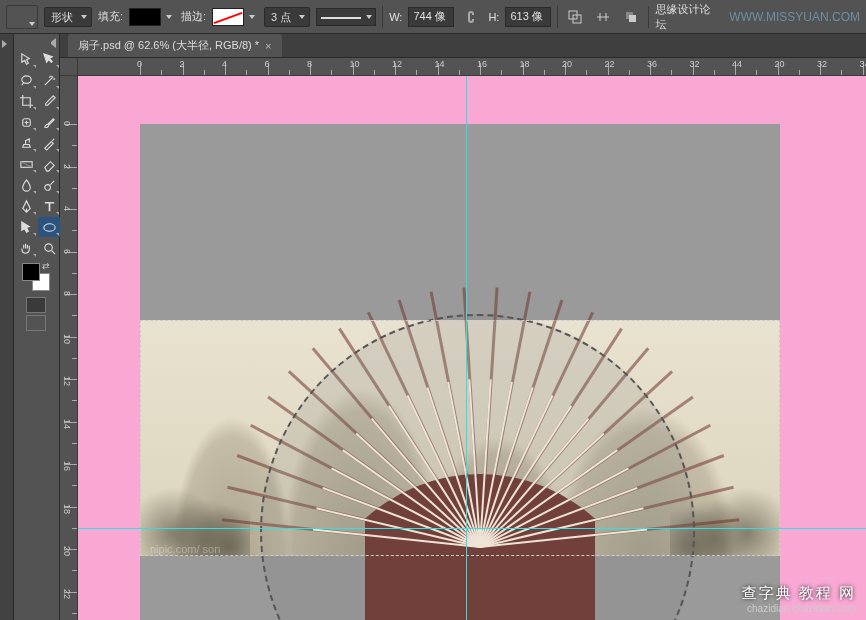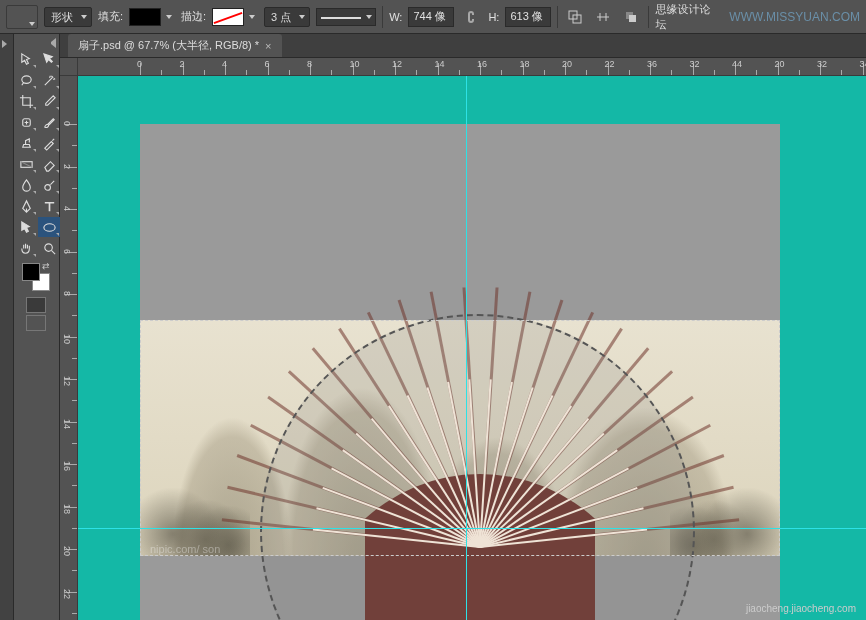--- a/index.html
+++ b/index.html
@@ -52,21 +52,21 @@
 .ruler-h{position:absolute;top:24px;left:18px;right:0;height:18px;background:#535353;border-bottom:1px solid #3a3a3a;overflow:hidden}
 .ruler-v{position:absolute;top:42px;left:0;width:18px;bottom:0;background:#535353;border-right:1px solid #3a3a3a;overflow:hidden}
 .ruler-corner{position:absolute;top:24px;left:0;width:18px;height:18px;background:#535353;border-right:1px solid #3a3a3a;border-bottom:1px solid #3a3a3a}
 .tick-h{position:absolute;bottom:0;width:1px;height:5px;background:#aaa}
 .tick-h.major{height:12px}
 .tick-label-h{position:absolute;top:1px;font-size:9px;color:#ccc;transform:translateX(-3px)}
 .tick-v{position:absolute;right:0;height:1px;width:5px;background:#aaa}
 .tick-v.major{width:12px}
 .tick-label-v{position:absolute;left:2px;font-size:9px;color:#ccc;writing-mode:vertical-rl;transform:translateY(-3px)}
 
-.canvas-wrap{position:absolute;top:42px;left:18px;right:0;bottom:0;background:#14b8a6;overflow:hidden}
+.canvas-wrap{position:absolute;top:42px;left:18px;right:0;bottom:0;background:#f9a8d4;overflow:hidden}
 .artboard{position:absolute;top:48px;left:62px;width:640px;height:540px;background:#9a9a9a}
 .landscape{position:absolute;top:196px;left:0;right:0;height:236px;background:linear-gradient(#e8e2d0,#dcd4bc)}
 .mtn{position:absolute;bottom:0;background:radial-gradient(ellipse at 50% 100%,#7a7460 0%,#a89f88 60%,transparent 70%);opacity:.5}
 .trees{position:absolute;bottom:0;width:110px;height:110px;background:radial-gradient(circle at 30% 80%,#3d3a2e 0%,transparent 40%),radial-gradient(circle at 60% 85%,#3d3a2e 0%,transparent 35%),radial-gradient(circle at 80% 90%,#3d3a2e 0%,transparent 30%);opacity:.55}
 .fan-circle{position:absolute;top:190px;left:120px;width:435px;height:435px;border-radius:50%;border:2px dashed #555;background:rgba(120,120,120,.18)}
 .fan-hub{position:absolute;top:350px;left:225px;width:230px;height:175px;overflow:hidden}
 .hub-shape{position:absolute;top:0;left:-55px;width:340px;height:340px;border-radius:50%;background:#6f342c}
 .rib{position:absolute;bottom:-4px;left:50%;width:3px;height:260px;background:rgba(111,52,44,.55);transform-origin:bottom center}
 .rib.hub{height:168px;background:#efe3d6;width:2px;z-index:3}
 .wm-img{position:absolute;top:419px;left:10px;color:rgba(255,255,255,.35);font-size:11px}
@@ -273,21 +273,21 @@
     </div>
     <div class="mode-btns">
       <div class="mode-btn active"></div>
       <div class="mode-btn"></div>
     </div>
   </div>
 
   <div class="doc-area">
     <div class="tab-bar">
       <div class="doc-tab">
-        <span>扇子.psd @ 67.7% (大半径, RGB/8) *</span>
+        <span>扇子.psd @ 62.6% (大半径, RGB/8) *</span>
         <span class="x">×</span>
       </div>
     </div>
     <div class="ruler-corner"></div>
     <div class="ruler-h" id="rulerH">
         <div class="tick-h major" style="left: 62px;"></div>
         <div class="tick-label-h" style="left: 62px;">0</div>
         <div class="tick-h" style="left: 83px;"></div>
         <div class="tick-h major" style="left: 104.5px;"></div>
         <div class="tick-label-h" style="left: 104.5px;">2</div>
@@ -454,14 +454,15 @@
         <div class="wm-img">nipic.com/ son</div>
       </div>
 
       <div class="guide-v" style="left:388px"></div>
       <div class="guide-h" style="top:452px"></div>
     </div>
   </div>
 </div>
 
 <div class="footer-wm">
-  <div class="t2">jiaocheng.jiaocheng.com</div>
+  <div class="t1">查字典 教程 网</div>
+  <div class="t2">chazidian.chazidian.com</div>
 </div>
 
 </body></html>

